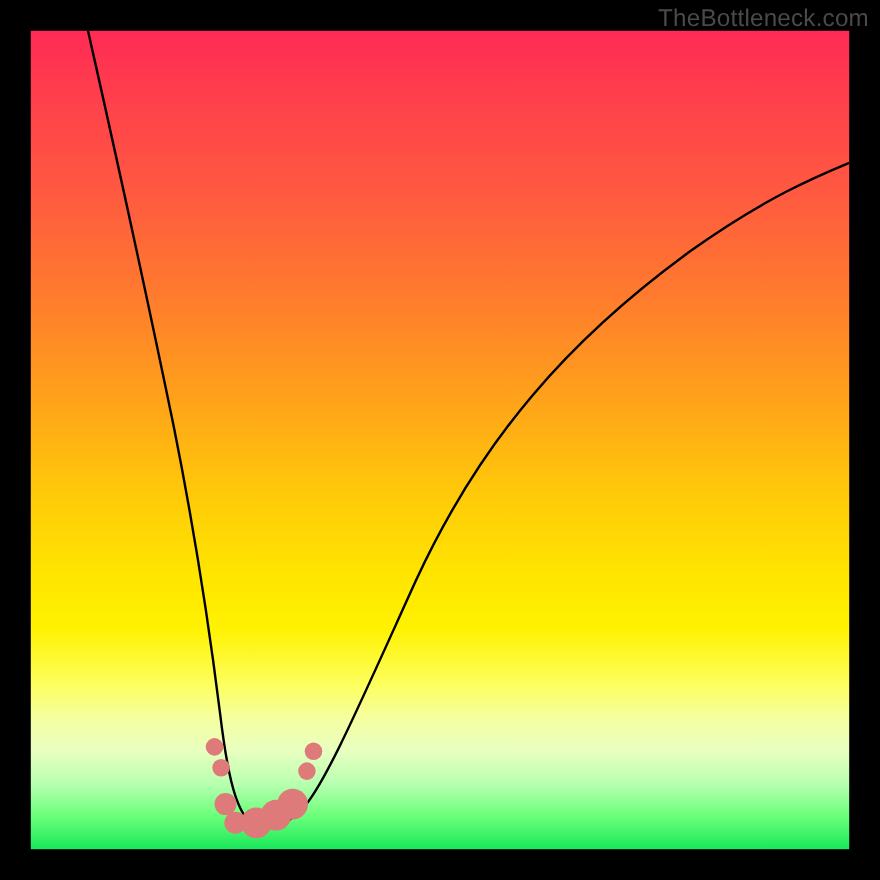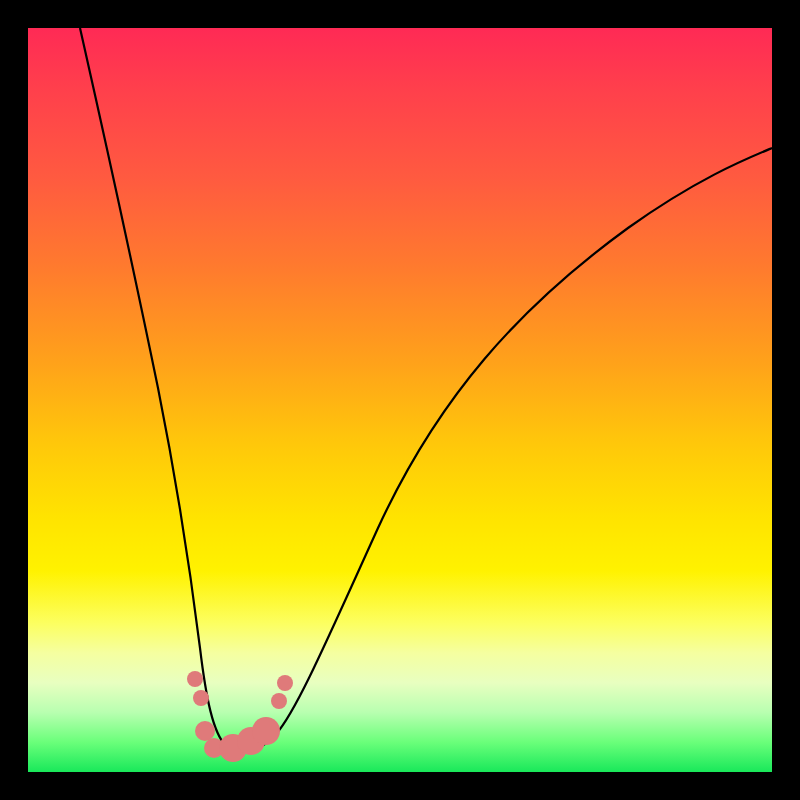--- a/index.html
+++ b/index.html
@@ -79,13 +79,14 @@
       <circle cx="173" cy="670" r="8" fill="#df7a7a"></circle>
       <circle cx="177" cy="703" r="10" fill="#df7a7a"></circle>
       <circle cx="186" cy="720" r="10" fill="#df7a7a"></circle>
       <circle cx="205" cy="720" r="14" fill="#df7a7a"></circle>
       <circle cx="223" cy="713" r="14" fill="#df7a7a"></circle>
       <circle cx="238" cy="703" r="14" fill="#df7a7a"></circle>
       <circle cx="251" cy="673" r="8" fill="#df7a7a"></circle>
       <circle cx="257" cy="655" r="8" fill="#df7a7a"></circle>
     </svg>
   </div>
+  <div class="watermark">TheBottleneck.com</div>
 </div>
 
 </body></html>

